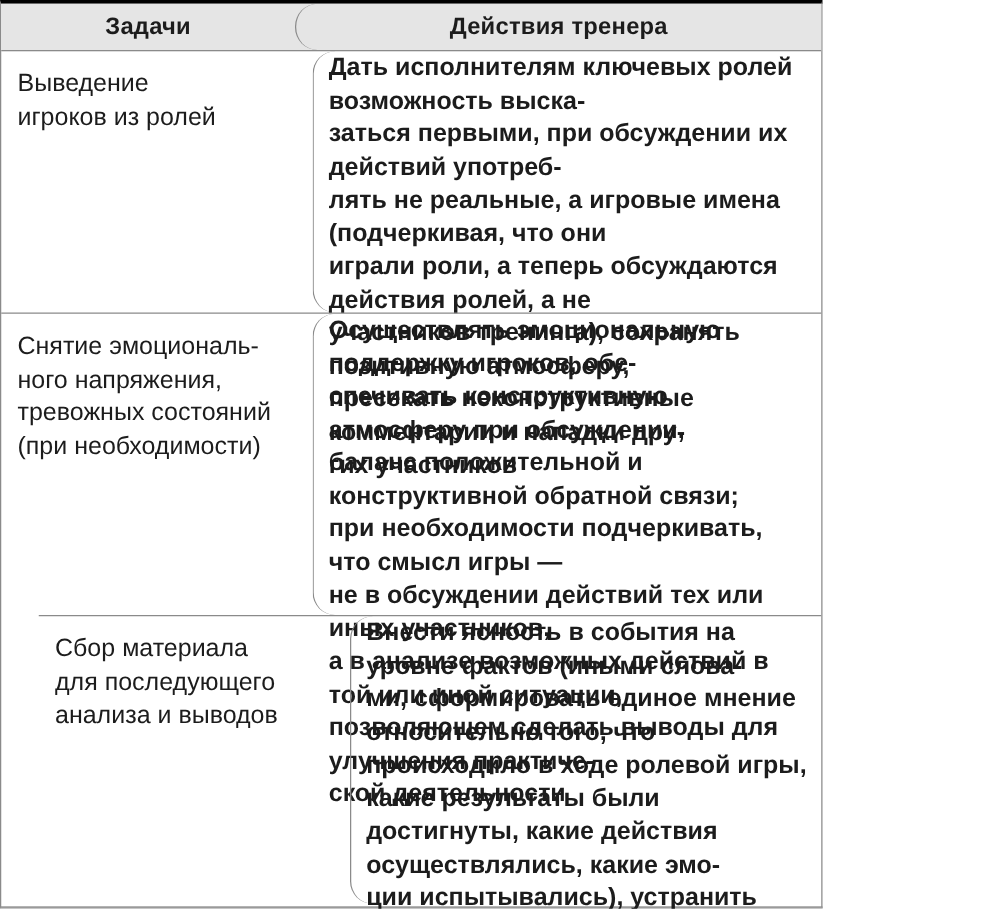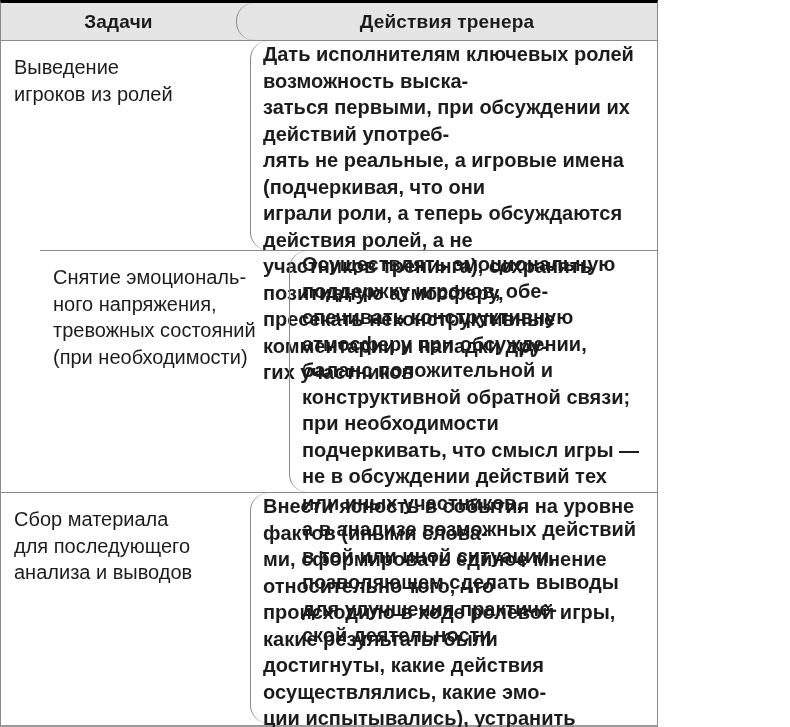--- a/index.html
+++ b/index.html
@@ -45,22 +45,22 @@
   .trow {
     display: flex;
     box-sizing: border-box;
     flex: 0 0 auto;
     gap: 14px;
   }
   .trow + .trow {
     border-top: 1px solid #8a8a8a;
   }
   .row-1 { height: 209px; }
-  .row-2 { height: 242px; margin-left: 39px; }
-  .row-3 { height: 231px; }
+  .row-2 { height: 242px; }
+  .row-3 { height: 231px; margin-left: 30px; }
   .col-task {
     width: 235px;
     flex: 0 0 235px;
     box-sizing: border-box;
   }
   .col-action {
     flex: 1 1 auto;
     border-left: 1px solid #8a8a8a;
     box-sizing: border-box;
     border-radius: 18px;

